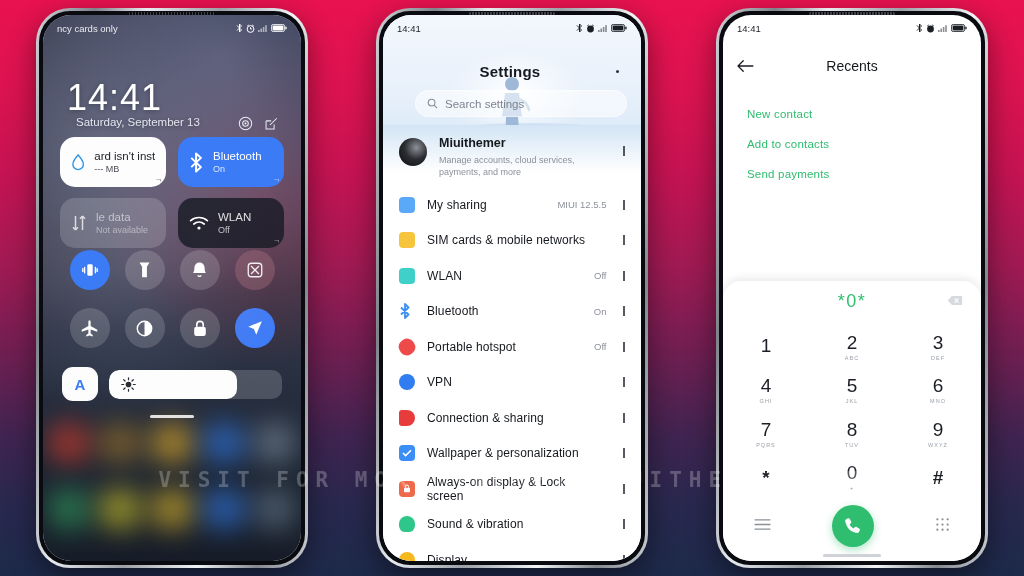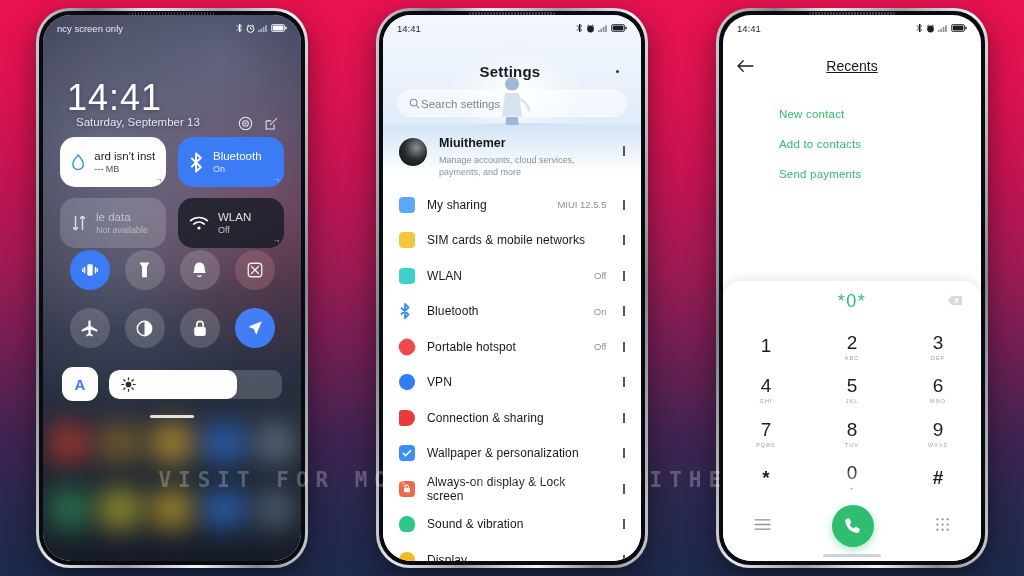--- a/index.html
+++ b/index.html
@@ -192,24 +192,24 @@
   .p2-title {
     position: absolute; top: 48px; left: 0; right: 4px; text-align: center;
     font-size: 15px; color: #161a20; font-weight: 600;
     letter-spacing: .2px;
   }
   .p2-dot {
     position: absolute; right: 22px; top: 55px;
     width: 3px; height: 3px; border-radius: 50%; background: #30343c;
   }
   .p2-search {
-    position: absolute; top: 75px; left: 14px; right: 14px;
+    position: absolute; top: 75px; left: 32px; right: 14px;
     height: 27px; border-radius: 14px;
     background: rgba(255,255,255,.55);
-    display: flex; align-items: center; gap: 1px; padding: 0 11px;
+    display: flex; align-items: center; gap: 7px; padding: 0 11px;
     font-size: 11.5px; color: #7d848f;
     border: 1px solid rgba(255,255,255,.5);
   }
   .p2-list {
     position: absolute; top: 110px; left: 0; right: 0; bottom: 0;
     background: #fff;
     overflow: hidden;
   }
   .p2-list .top-gradient {
     position: absolute; top: 0; left: 0; right: 0; height: 48px;
@@ -243,26 +243,26 @@
 
   
   .p3-screen { background: #fff; }
   .p3-head {
     position: absolute; top: 32px; left: 0; right: 0; height: 38px;
     display: flex; align-items: center;
   }
   .p3-back { width: 44px; display: flex; justify-content: center; }
   .p3-title {
     position: absolute; left: 0; right: 0; text-align: center;
-    font-size: 14px; color: #15181d; font-weight: 500; text-decoration: underline;
+    font-size: 14px; color: #15181d; font-weight: 500;
   }
   .p3-actions { position: absolute; top: 84px; left: 24px; right: 20px; }
   .p3-action {
     font-size: 11.5px; color: #2fbd6f;
-    padding: 9px 0 9px 0; letter-spacing: .2px; margin-left: 32px;
+    padding: 9px 0 9px 0; letter-spacing: .2px;
   }
   .p3-sheet {
     position: absolute; left: 0; right: 0; bottom: 0; top: 266px;
     background: #fff;
     border-radius: 18px 18px 0 0;
     box-shadow: 0 -2px 10px rgba(0,0,0,.10);
   }
   .p3-entry {
     position: relative; height: 40px;
     display: flex; align-items: center; justify-content: center;
@@ -326,21 +326,21 @@
       </div>
       <div class="p1-blurrow" id="p1row2">
         <span style="background:#2e8b57"></span>
           <span style="background:#b8b02a"></span>
         <span style="background:#c8a52a"></span>
           <span style="background:#2f6fd0"></span>
         <span style="background:#5a6b7c"></span>
       </div>
 
       <div class="statusbar p1-status">
-        <span>ncy screen only</span>
+        <span>ncy cards only</span>
         <span class="sb-icons">
           <svg width="7" height="10" viewBox="0 0 7 10">
               <path d="M1 2.5 5.5 7 3.5 9V1l2 2L1 7.5" stroke="#fff" stroke-width="1" fill="none"></path>
             </svg>
           <svg width="9" height="9" viewBox="0 0 9 9">
               <circle cx="4.5" cy="5" r="3.4" stroke="#fff" stroke-width="1" fill="none"></circle>
               <path d="M4.5 3.3V5h1.4" stroke="#fff" stroke-width="1" fill="none"></path>
               <path d="M1.4 1.7 2.7 1M7.6 1.7 6.3 1" stroke="#fff" stroke-width="1"></path>
             </svg>
           <svg width="10" height="8" viewBox="0 0 10 8">

